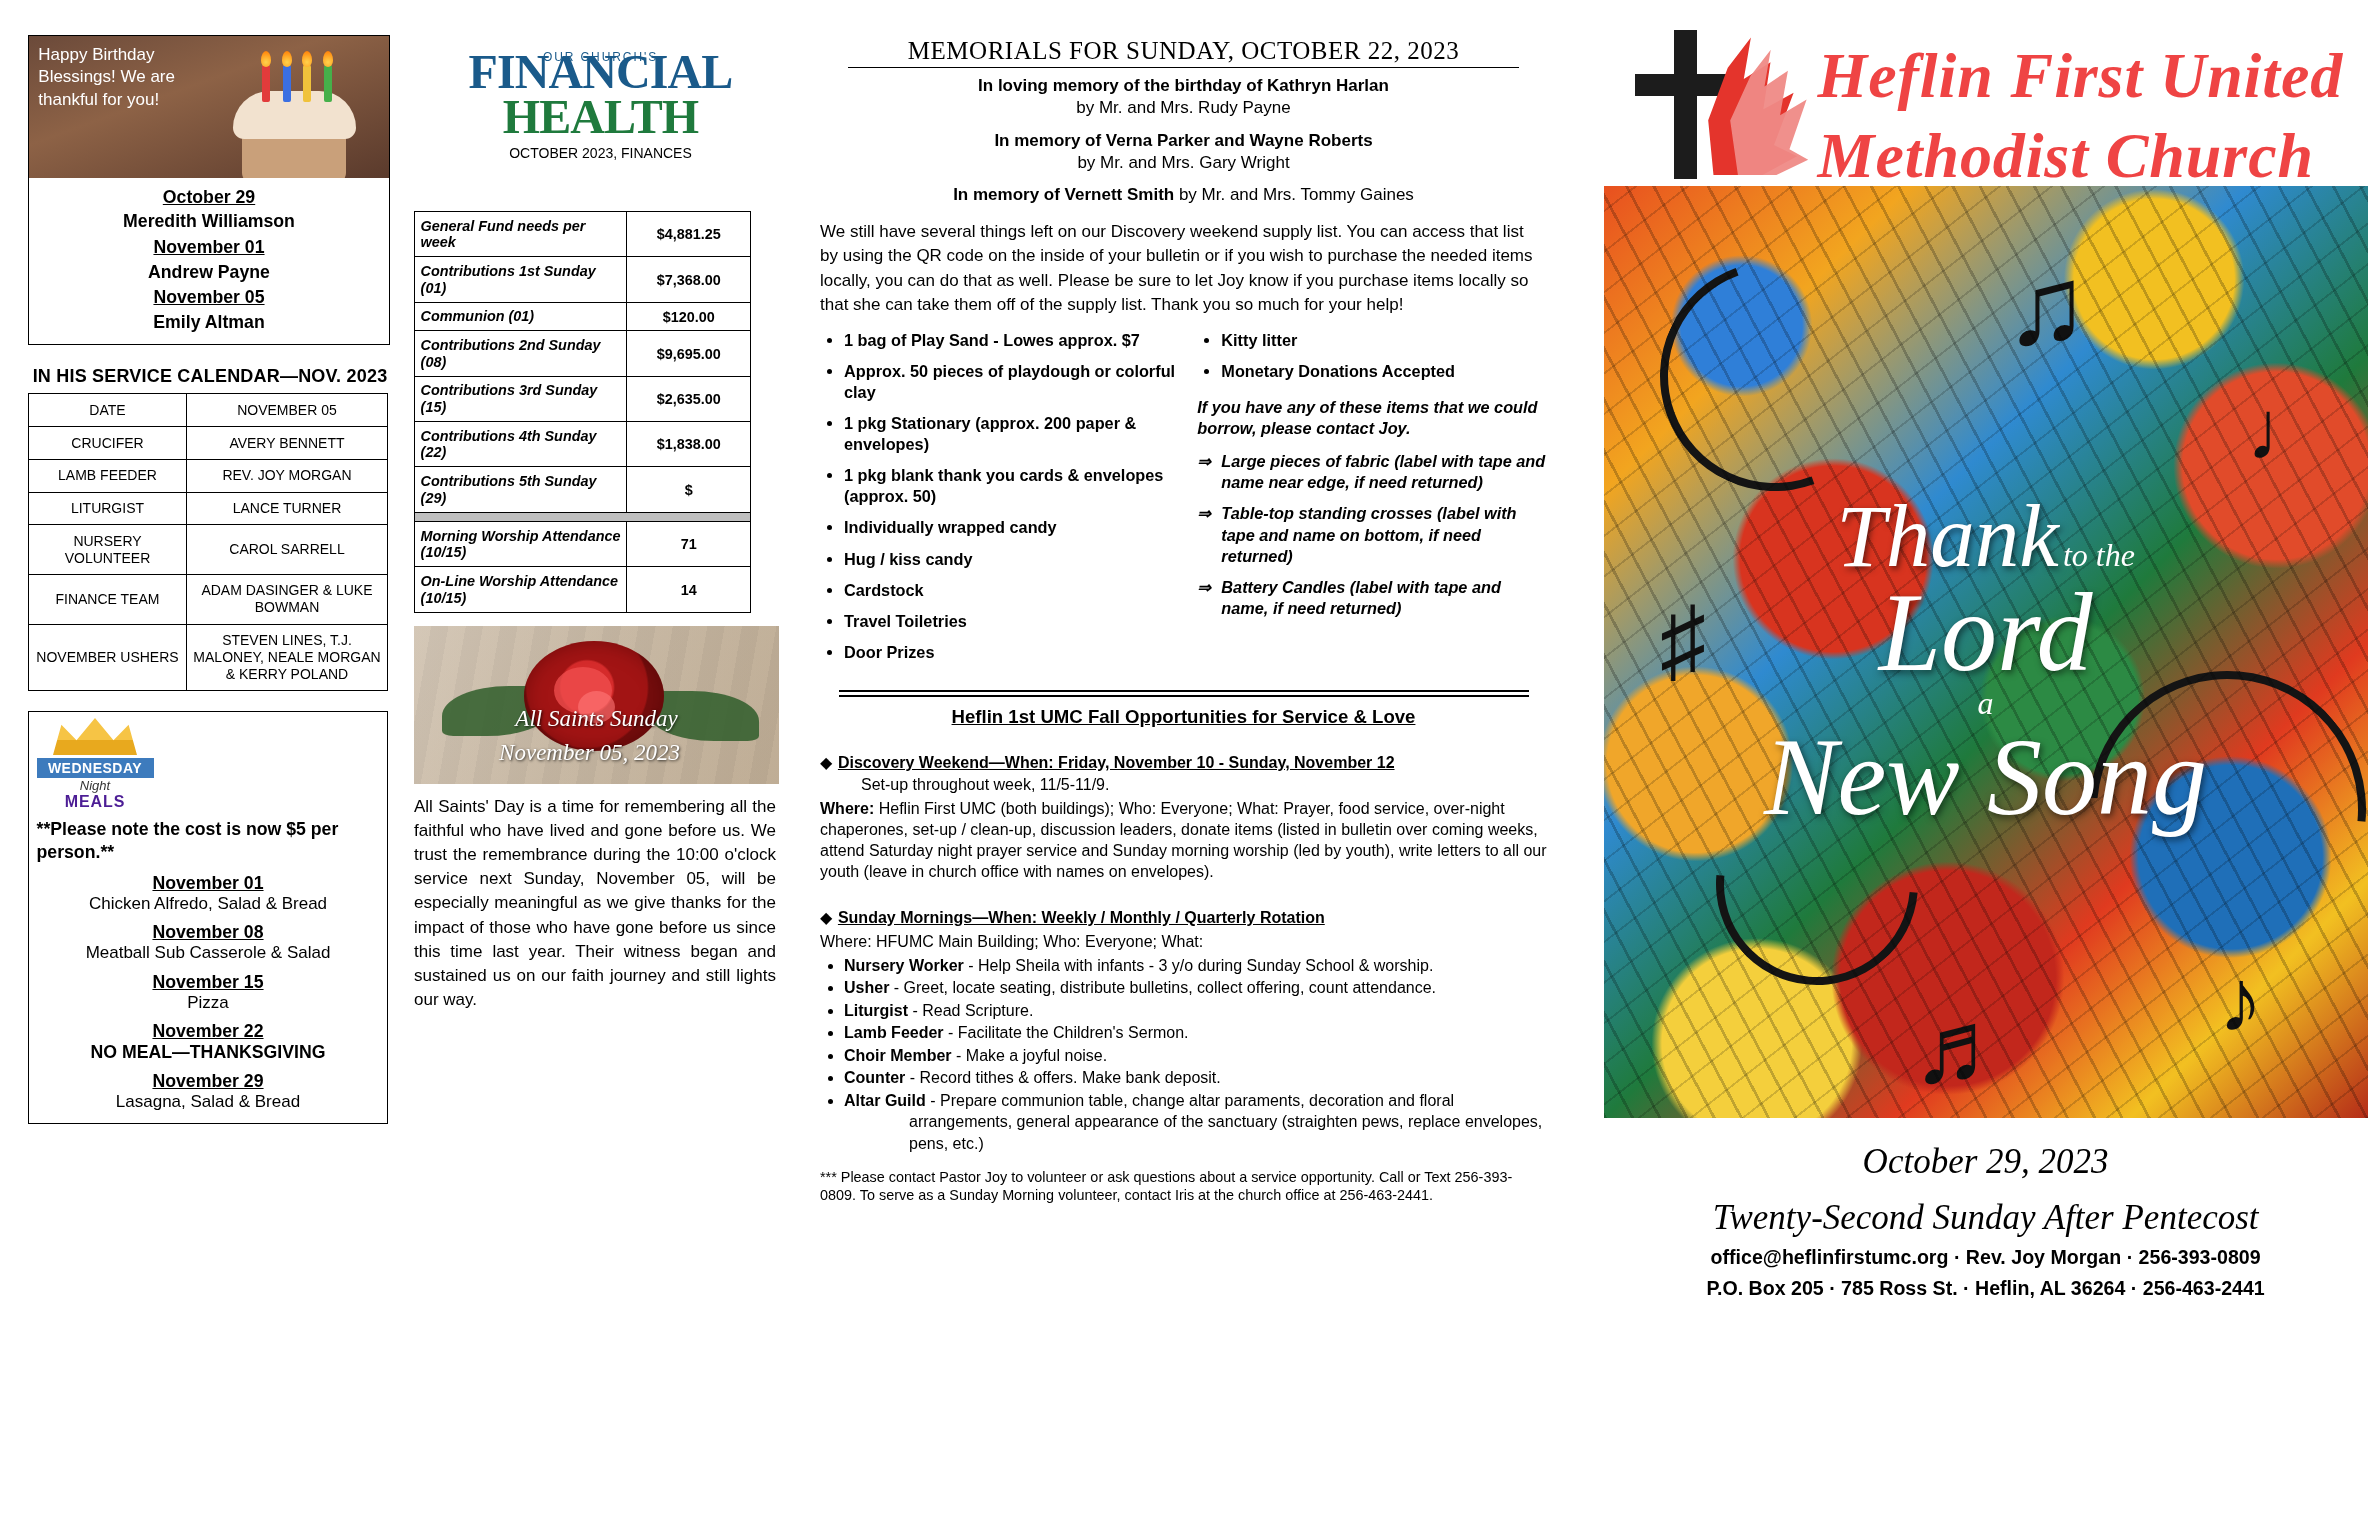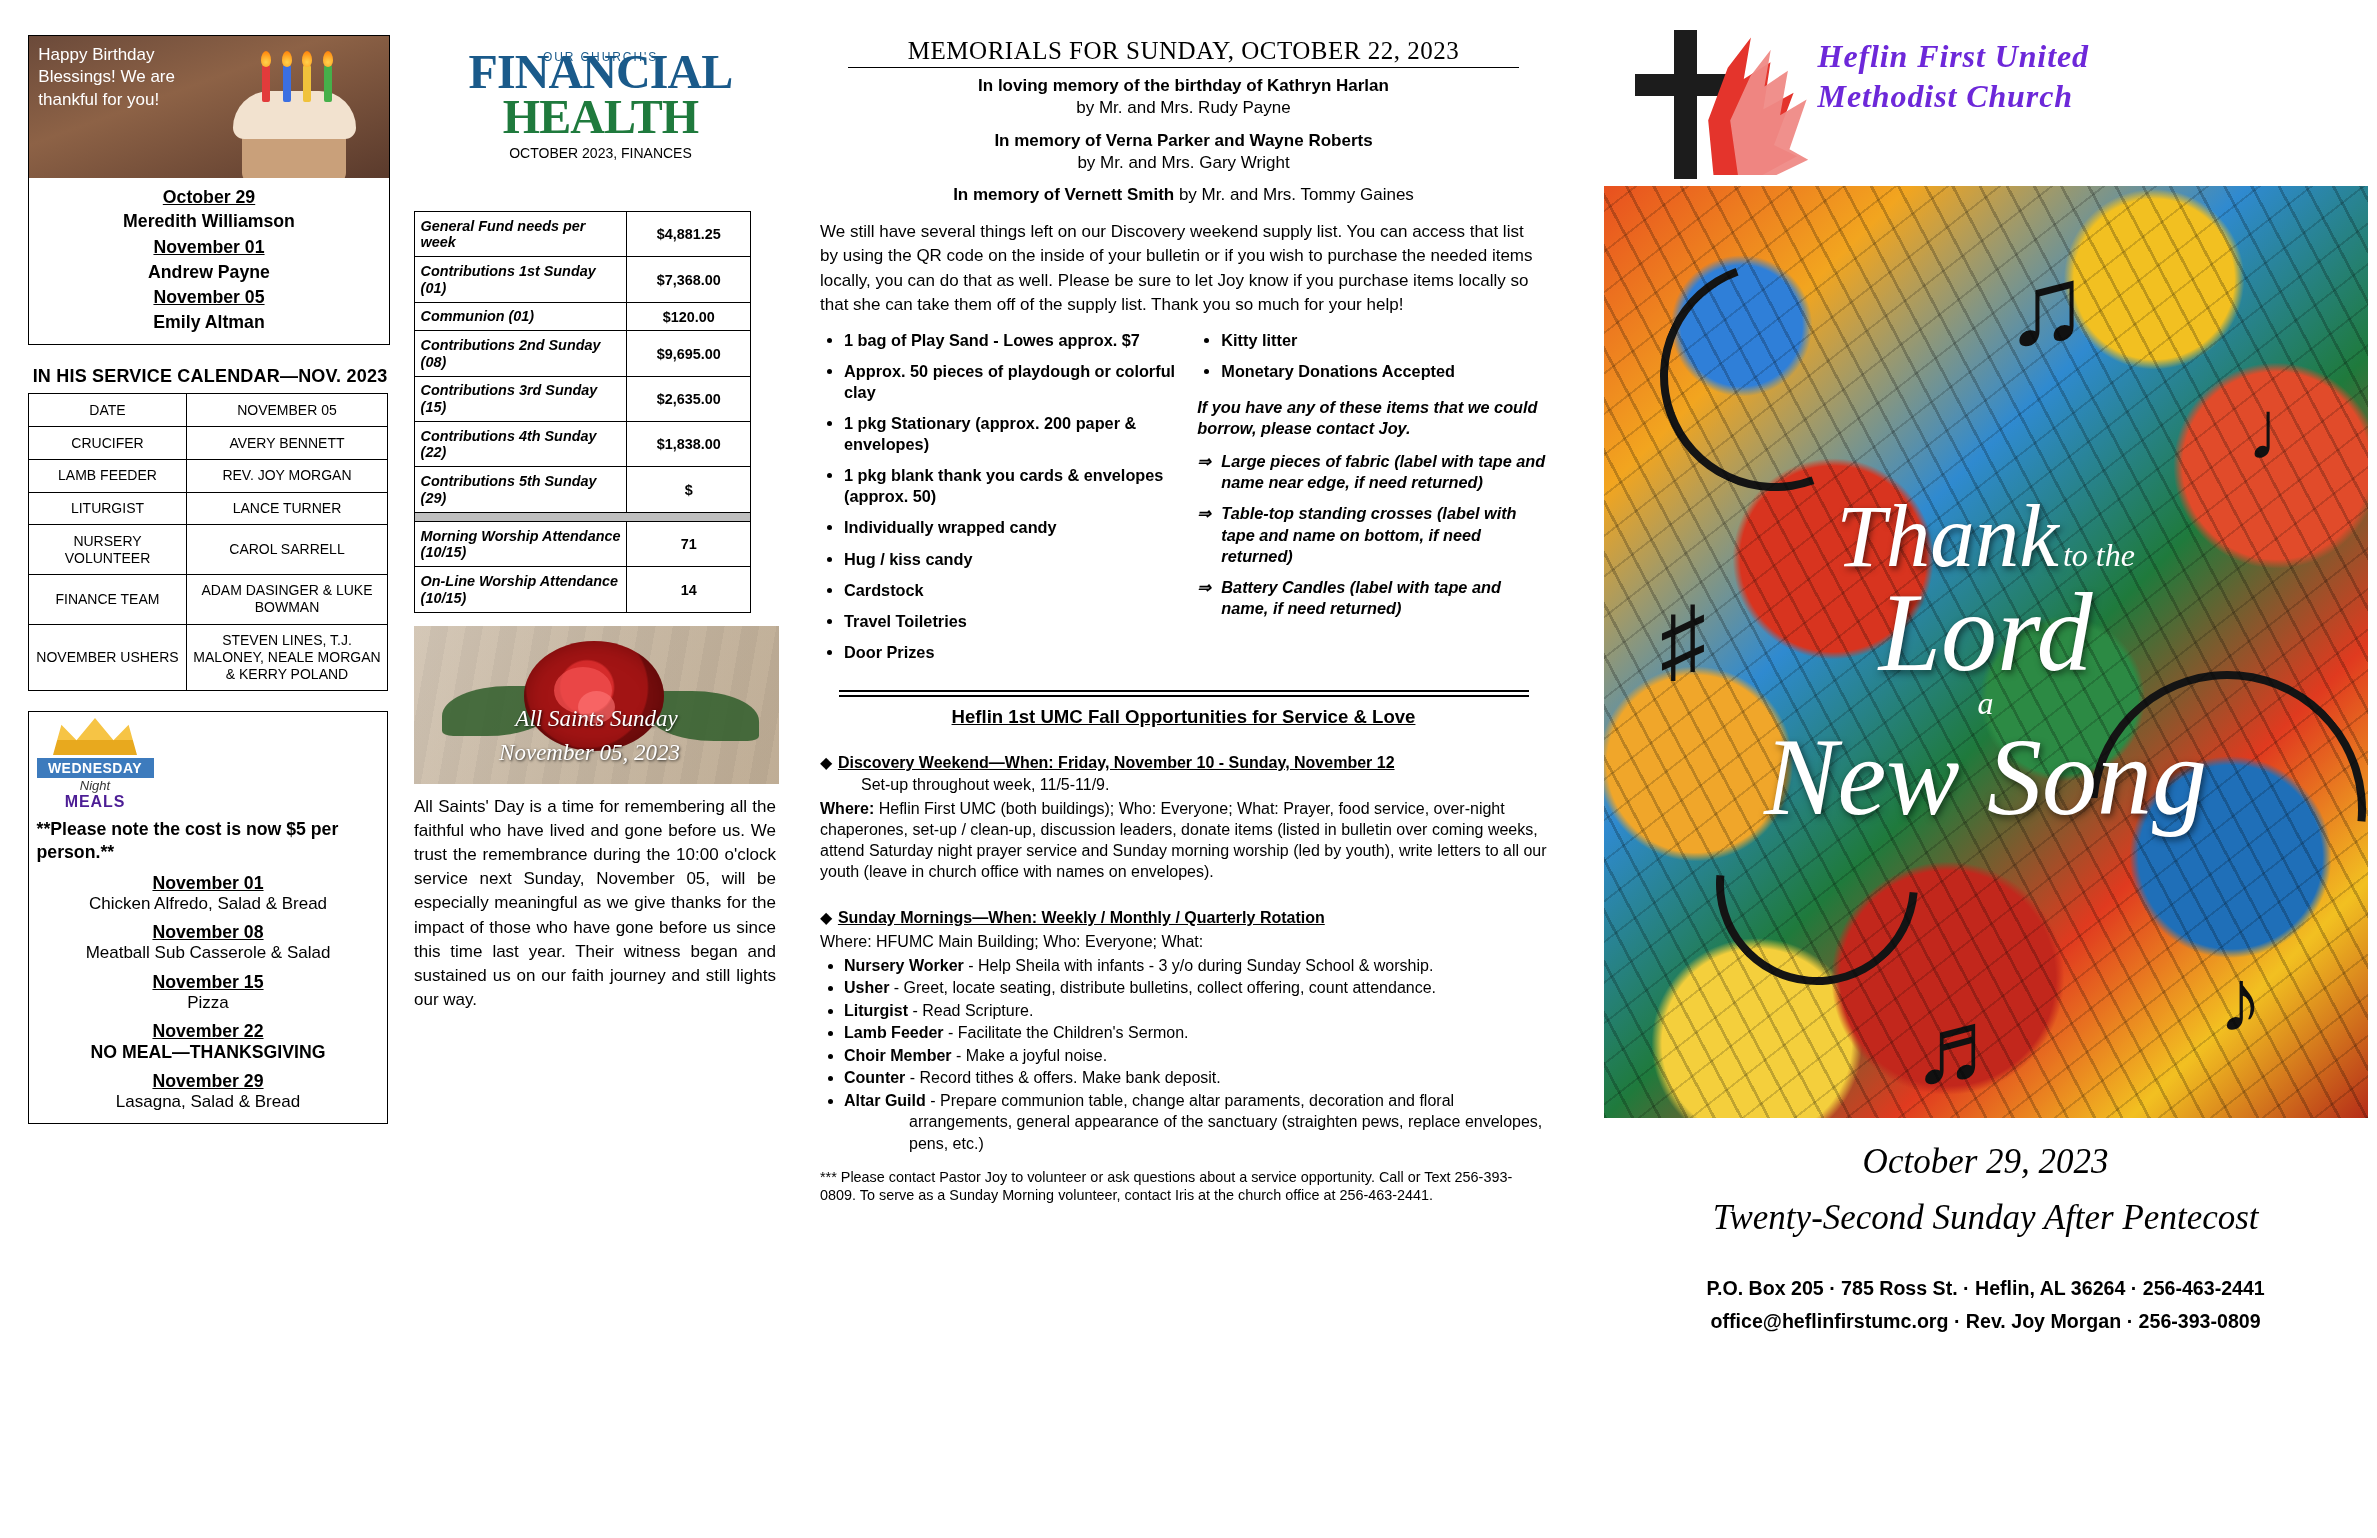--- a/index.html
+++ b/index.html
@@ -102,21 +102,21 @@
   
   .col4{position:absolute;left:1585px;top:0;width:792px;height:1538px;}
   .logo-wrap{position:absolute;left:18.6px;top:18.6px;width:764px;height:168px;}
   .cross{position:absolute;left:18.6px;top:1.9px;width:177px;height:163px;}
   .flame-a{position:absolute;left:86px;top:17px;width:89px;height:138px;background:#e4342c;
      clip-path:polygon(6% 100%,0% 60%,22% 22%,48% 0%,40% 30%,70% 18%,62% 52%,96% 40%,74% 78%,100% 86%,60% 100%);}
   .flame-b{position:absolute;left:108px;top:24px;width:78px;height:131px;background:#ef8a86;
      clip-path:polygon(10% 100%,0% 58%,26% 24%,52% 4%,44% 32%,74% 20%,64% 54%,98% 42%,76% 80%,100% 88%,58% 100%);opacity:.95;}
   .cbar-v{position:absolute;left:52px;top:9.3px;width:22.4px;height:149px;background:#1c1c1c;}
   .cbar-h{position:absolute;left:13px;top:54px;width:101px;height:21.4px;background:#1c1c1c;}
-  .church-name{position:absolute;left:214px;top:17px;width:559px;font-family:"Liberation Serif",serif;font-style:italic;font-size:32px;line-height:1.25;font-weight:bold;color:#6d28d9;letter-spacing:0.9px;}
+  .church-name{position:absolute;left:214px;top:17px;width:559px;font-family:"Liberation Serif",serif;font-style:italic;font-size:64px;line-height:1.25;font-weight:bold;color:#ef4444;letter-spacing:0.9px;}
 
   .art{position:absolute;left:18.6px;top:186px;width:764px;height:932px;overflow:hidden;
     background:
       radial-gradient(circle at 18% 15%, #2f7fd8 0 6%, transparent 7%),
       radial-gradient(circle at 72% 10%, #f2c021 0 8%, transparent 9%),
       radial-gradient(circle at 88% 30%, #e14b2a 0 10%, transparent 11%),
       radial-gradient(circle at 30% 40%, #d8341f 0 12%, transparent 13%),
       radial-gradient(circle at 60% 55%, #2c8a44 0 11%, transparent 12%),
       radial-gradient(circle at 12% 62%, #f0a62a 0 10%, transparent 11%),
       radial-gradient(circle at 82% 72%, #1f6fb8 0 10%, transparent 11%),
@@ -131,21 +131,21 @@
   .swirl{position:absolute;border:8.4px solid #141414;border-radius:50%;border-right-color:transparent;border-top-color:transparent;}
   .sing-wrap{position:absolute;left:0;right:0;top:308px;text-align:center;z-index:5;color:#fff;}
   .sing{font-family:"Liberation Serif",serif;font-style:italic;font-size:89px;line-height:.95;text-shadow:1.9px 2.8px 6.5px rgba(0,0,0,.55);}
   .tiny{font-family:"Liberation Serif",serif;font-style:italic;font-size:32px;}
   .lord{font-family:"Liberation Serif",serif;font-style:italic;font-size:112px;line-height:.95;text-shadow:1.9px 2.8px 7.5px rgba(0,0,0,.55);}
   .newsong{font-family:"Liberation Serif",serif;font-style:italic;font-size:110px;line-height:1;text-shadow:1.9px 2.8px 7.5px rgba(0,0,0,.55);}
 
   .date-line{position:absolute;left:18.6px;top:1142px;width:764px;text-align:center;font-family:"Liberation Serif",serif;font-style:italic;font-size:35px;}
   .sunday-line{position:absolute;left:18.6px;top:1198px;width:764px;text-align:center;font-family:"Liberation Serif",serif;font-style:italic;font-size:35px;}
   .addr1{position:absolute;left:18.6px;top:1277px;width:764px;text-align:center;font-size:19.6px;font-weight:bold;}
-  .addr2{position:absolute;left:18.6px;top:1310px;width:764px;text-align:center;font-size:19.6px;font-weight:bold;}
+  .addr2{position:absolute;left:18.6px;top:1246px;width:764px;text-align:center;font-size:19.6px;font-weight:bold;}
 </style>
 </head>
 <body>
 
 <div class="page">
 
   <div class="col1">
 
     <div class="bday-box">
       <div class="bday-photo">

